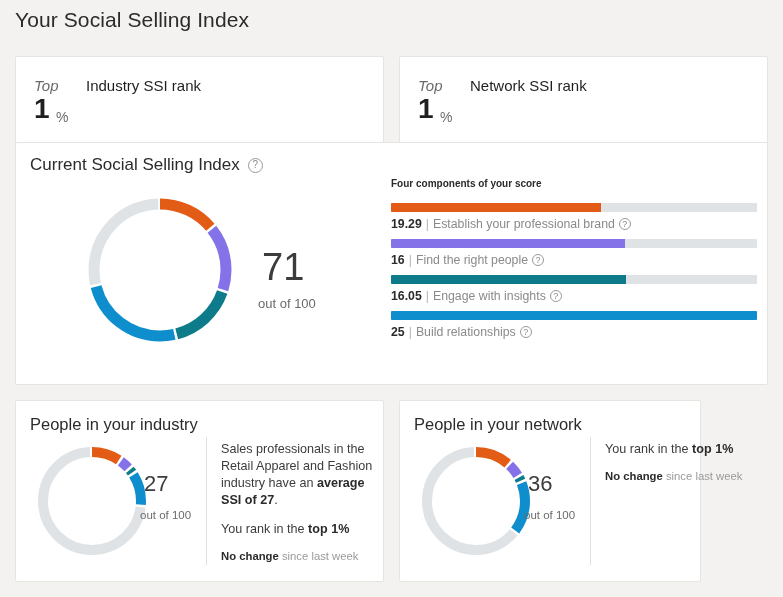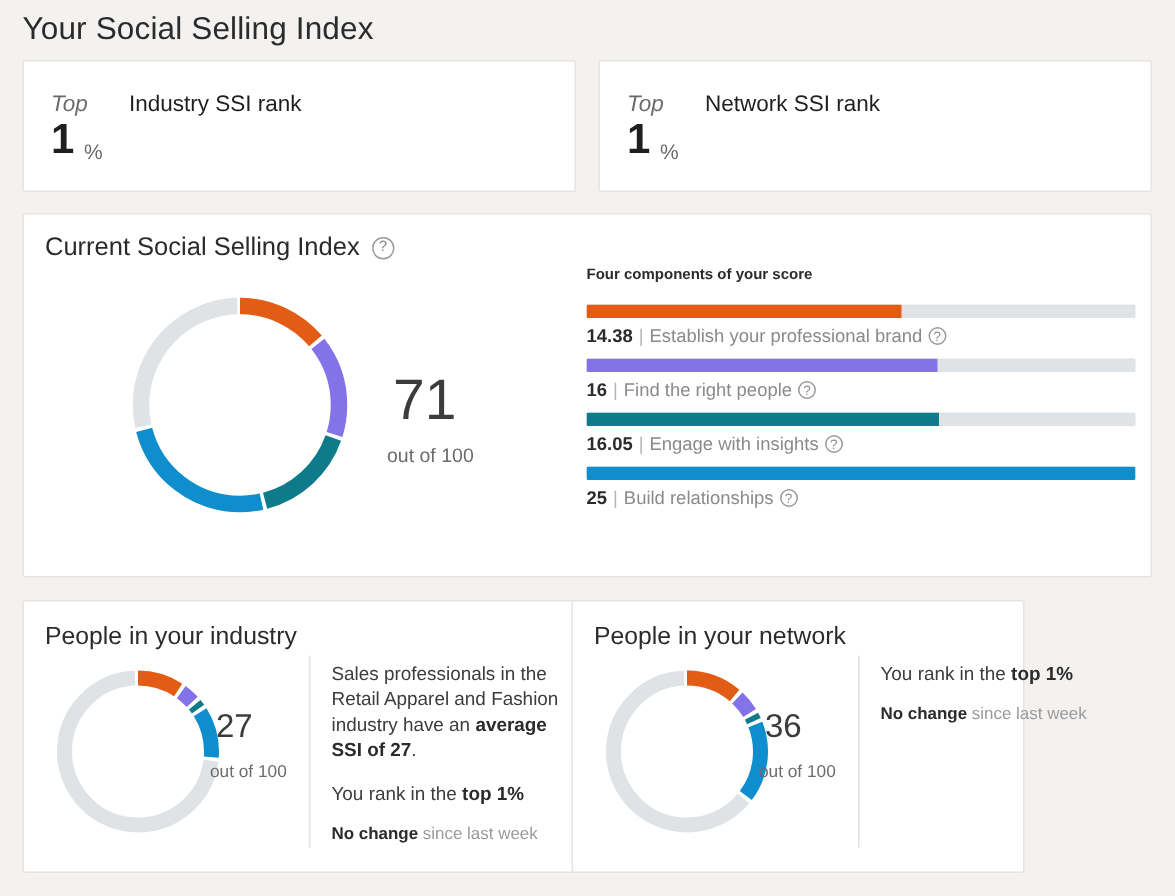--- a/index.html
+++ b/index.html
@@ -18,21 +18,21 @@
   }
 
   .card {
     position: absolute;
     background: #ffffff;
     border: 1px solid #e6e4e1;
     border-radius: 2px;
   }
 
   
-  .rank-card { height: 88px; }
+  .rank-card { height: 88px; margin-top: 16px; }
   #rank-industry { left: 15px; top: 40px; width: 369px; }
   #rank-network  { left: 399px; top: 40px; width: 369px; }
   .rank-top {
     position: absolute; left: 18px; top: 20px;
     font-style: italic; font-size: 15px; color: #6b6b6b;
   }
   .rank-num {
     position: absolute; left: 18px; top: 38px;
     font-size: 28px; font-weight: 600; color: #1f1f1f; line-height: 1;
   }
@@ -87,21 +87,21 @@
   .comp-label {
     margin-top: 5px; font-size: 12.3px; color: #8a8a8a;
     display: flex; align-items: center; gap: 4px; white-space: nowrap;
   }
   .comp-val { font-weight: 700; color: #2b2b2b; }
   .comp-sep { color: #b5b5b5; }
 
   
   .people-card { top: 400px; height: 182px; }
   #people-industry { left: 15px; width: 369px; }
-  #people-network  { left: 381px; width: 302px; }
+  #people-network  { left: 399px; width: 302px; }
   .people-title {
     position: absolute; left: 14px; top: 14px;
     font-size: 16.5px; color: #2b2b2b;
   }
   .mini-donut { position: absolute; left: 16px; top: 40px; }
   .mini-score {
     position: absolute; left: 128px; top: 72px;
     font-size: 22px; font-weight: 300; color: #3c3c3c; line-height: 1;
   }
   .mini-outof {
@@ -165,21 +165,21 @@
   <div class="score-outof">out of 100</div>
 
   <div class="comp-title">Four components of your score</div>
 
   <div class="comp-list" id="comp-list">
       <div class="comp-row">
         <div class="bar-track">
           <div class="bar-fill" style="width: 57.5%; background: rgb(226, 92, 22);"></div>
         </div>
         <div class="comp-label">
-          <span class="comp-val">14.38</span>
+          <span class="comp-val">19.29</span>
           <span class="comp-sep">|</span>
           <span>Establish your professional brand</span>
           <span class="help-icon sm">?</span>
         </div>
       </div>
       <div class="comp-row">
         <div class="bar-track">
           <div class="bar-fill" style="width: 64%; background: rgb(132, 114, 232);"></div>
         </div>
         <div class="comp-label">

